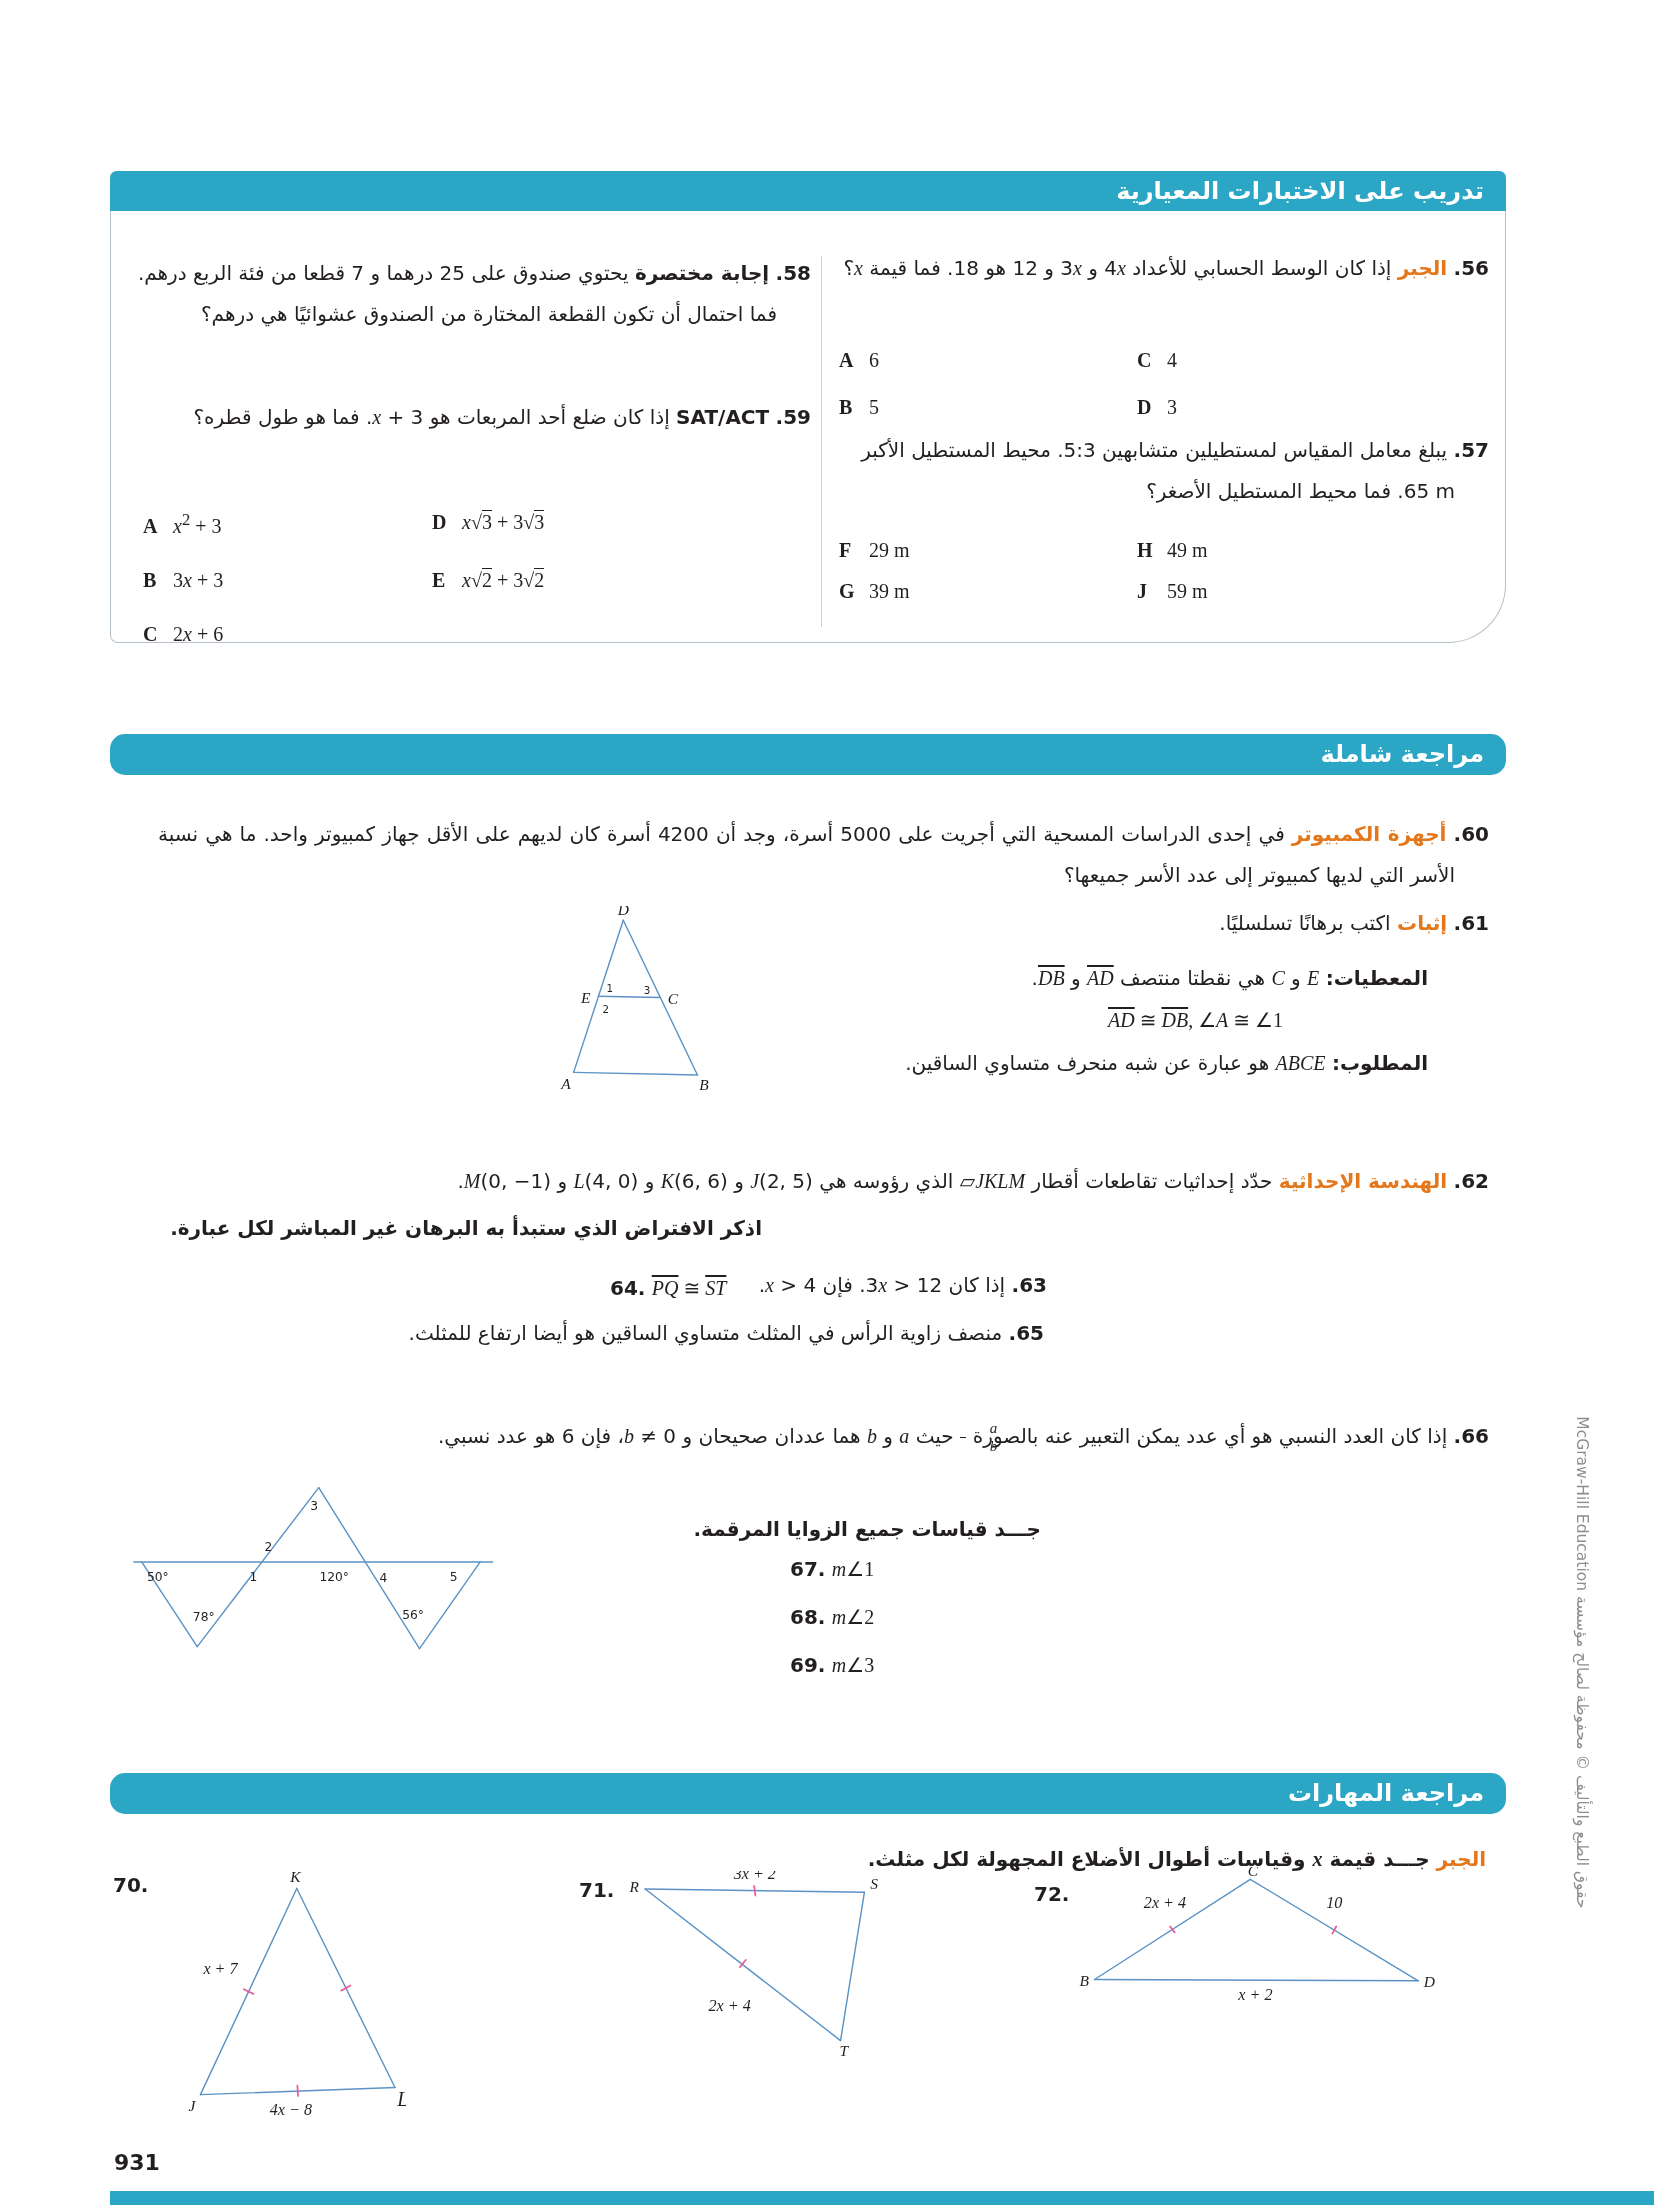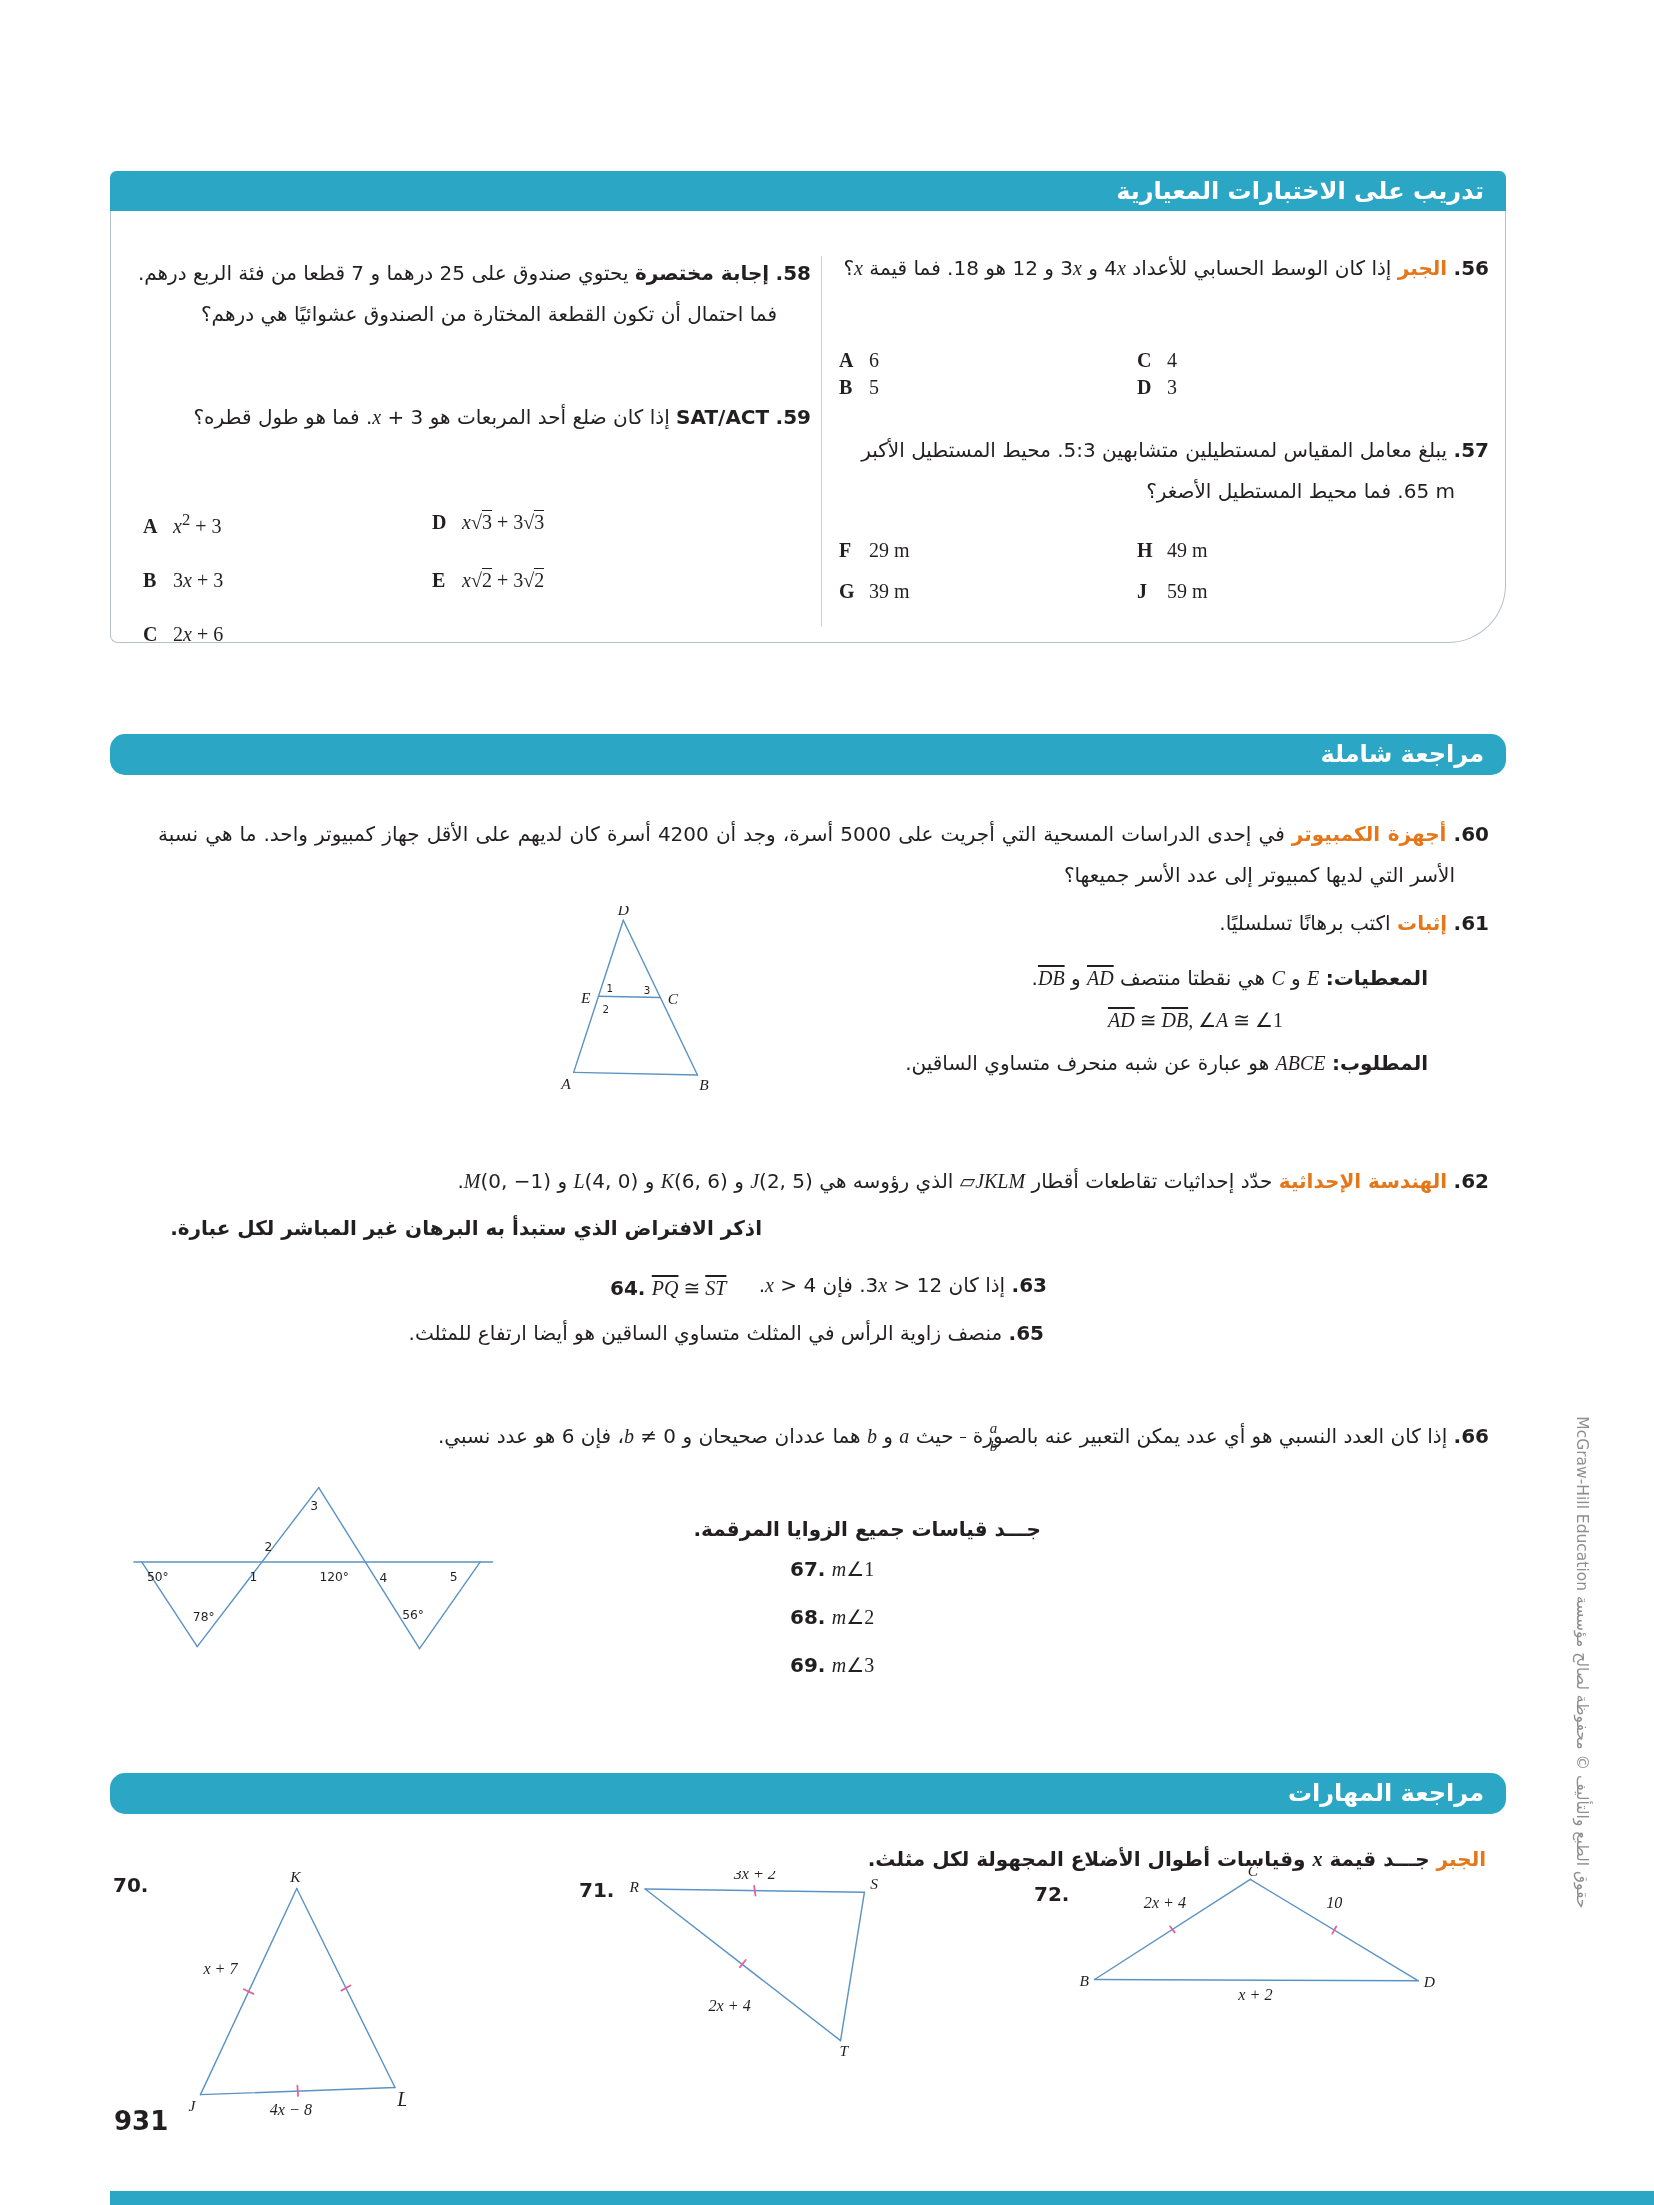--- a/index.html
+++ b/index.html
@@ -34,21 +34,21 @@
   .choice .cl{font-weight:700;display:inline-block;min-width:30px;}
   .mth{font-family:"Liberation Serif",serif;}
   .mth i, .prob i{font-family:"Liberation Serif",serif;}
   .ov{font-family:"Liberation Serif",serif;font-style:italic;text-decoration:overline;direction:ltr;unicode-bidi:embed;}
   .rad{border-top:1.3px solid #231f20;}
   .frac{display:inline-flex;flex-direction:column;align-items:center;vertical-align:middle;
     font-family:"Liberation Serif",serif;font-size:15px;line-height:1.05;}
   .frac .fn{border-bottom:1.3px solid #231f20;padding:0 3.2px 0.6px;}
   .frac .fd{padding-top:0.6px;}
   .itemnum{font-weight:700;font-size:20px;}
-  .pgnum{font-weight:700;font-size:26px;}
+  .pgnum{font-weight:700;font-size:22px;margin-top:44px;}
   .bottom-bar{background:var(--banner);}
   .side-rotated{transform:rotate(90deg);transform-origin:center;color:#8e8e8e;font-size:15.5px;
     direction:rtl;text-align:center;white-space:nowrap;}
   
   .ln{stroke:var(--stroke);stroke-width:2.2;fill:none;stroke-linecap:round;}
   .tick{stroke:var(--tick);stroke-width:2.8;stroke-linecap:round;}
   .fl{font-family:"Liberation Serif",serif;font-style:italic;font-size:24px;fill:#231f20;}
   .fl-big{font-family:"Liberation Serif",serif;font-style:italic;font-size:31px;fill:#231f20;}
   .fs{font-family:"Liberation Serif",serif;font-style:italic;font-size:25px;fill:#231f20;}
   .fa{font-family:"DejaVu Sans",sans-serif;font-size:19px;fill:#231f20;}
@@ -61,21 +61,21 @@
 
   <div class="banner" style="top:171px;">تدريب على الاختبارات المعيارية</div>
   <div class="abs test-box"></div>
   <div class="abs vdiv" style="left:821px;top:256px;height:371px;"></div>
 
   <div class="abs prob rtl hang" style="left:834px;top:248px;width:655px;">
     <span class="num">56.</span>
     <span class="kw">الجبر</span>
     <span>إذا كان الوسط الحسابي للأعداد <span dir="ltr">4<i>x</i></span> و <span dir="ltr">3<i>x</i></span> و 12 هو 18. فما قيمة <i>x</i>؟</span>
   </div>
-  <div class="choices" style="left:839px;top:348px;grid-template-columns:298px auto;row-gap:2px;">
+  <div class="choices" style="left:839px;top:348px;grid-template-columns:298px auto;row-gap:22px;">
     <div class="choice"><span class="cl">A</span><span>6</span></div>
     <div class="choice"><span class="cl">C</span><span>4</span></div>
     <div class="choice"><span class="cl">B</span><span>5</span></div>
     <div class="choice"><span class="cl">D</span><span>3</span></div>
   </div>
 
   <div class="abs prob rtl hang" style="left:834px;top:430px;width:655px;">
     <span class="num">57.</span>
     <span>يبلغ معامل المقياس لمستطيلين متشابهين <span dir="ltr">5:3</span>. محيط المستطيل الأكبر <span dir="ltr">65 m</span>. فما محيط المستطيل الأصغر؟</span>
   </div>

